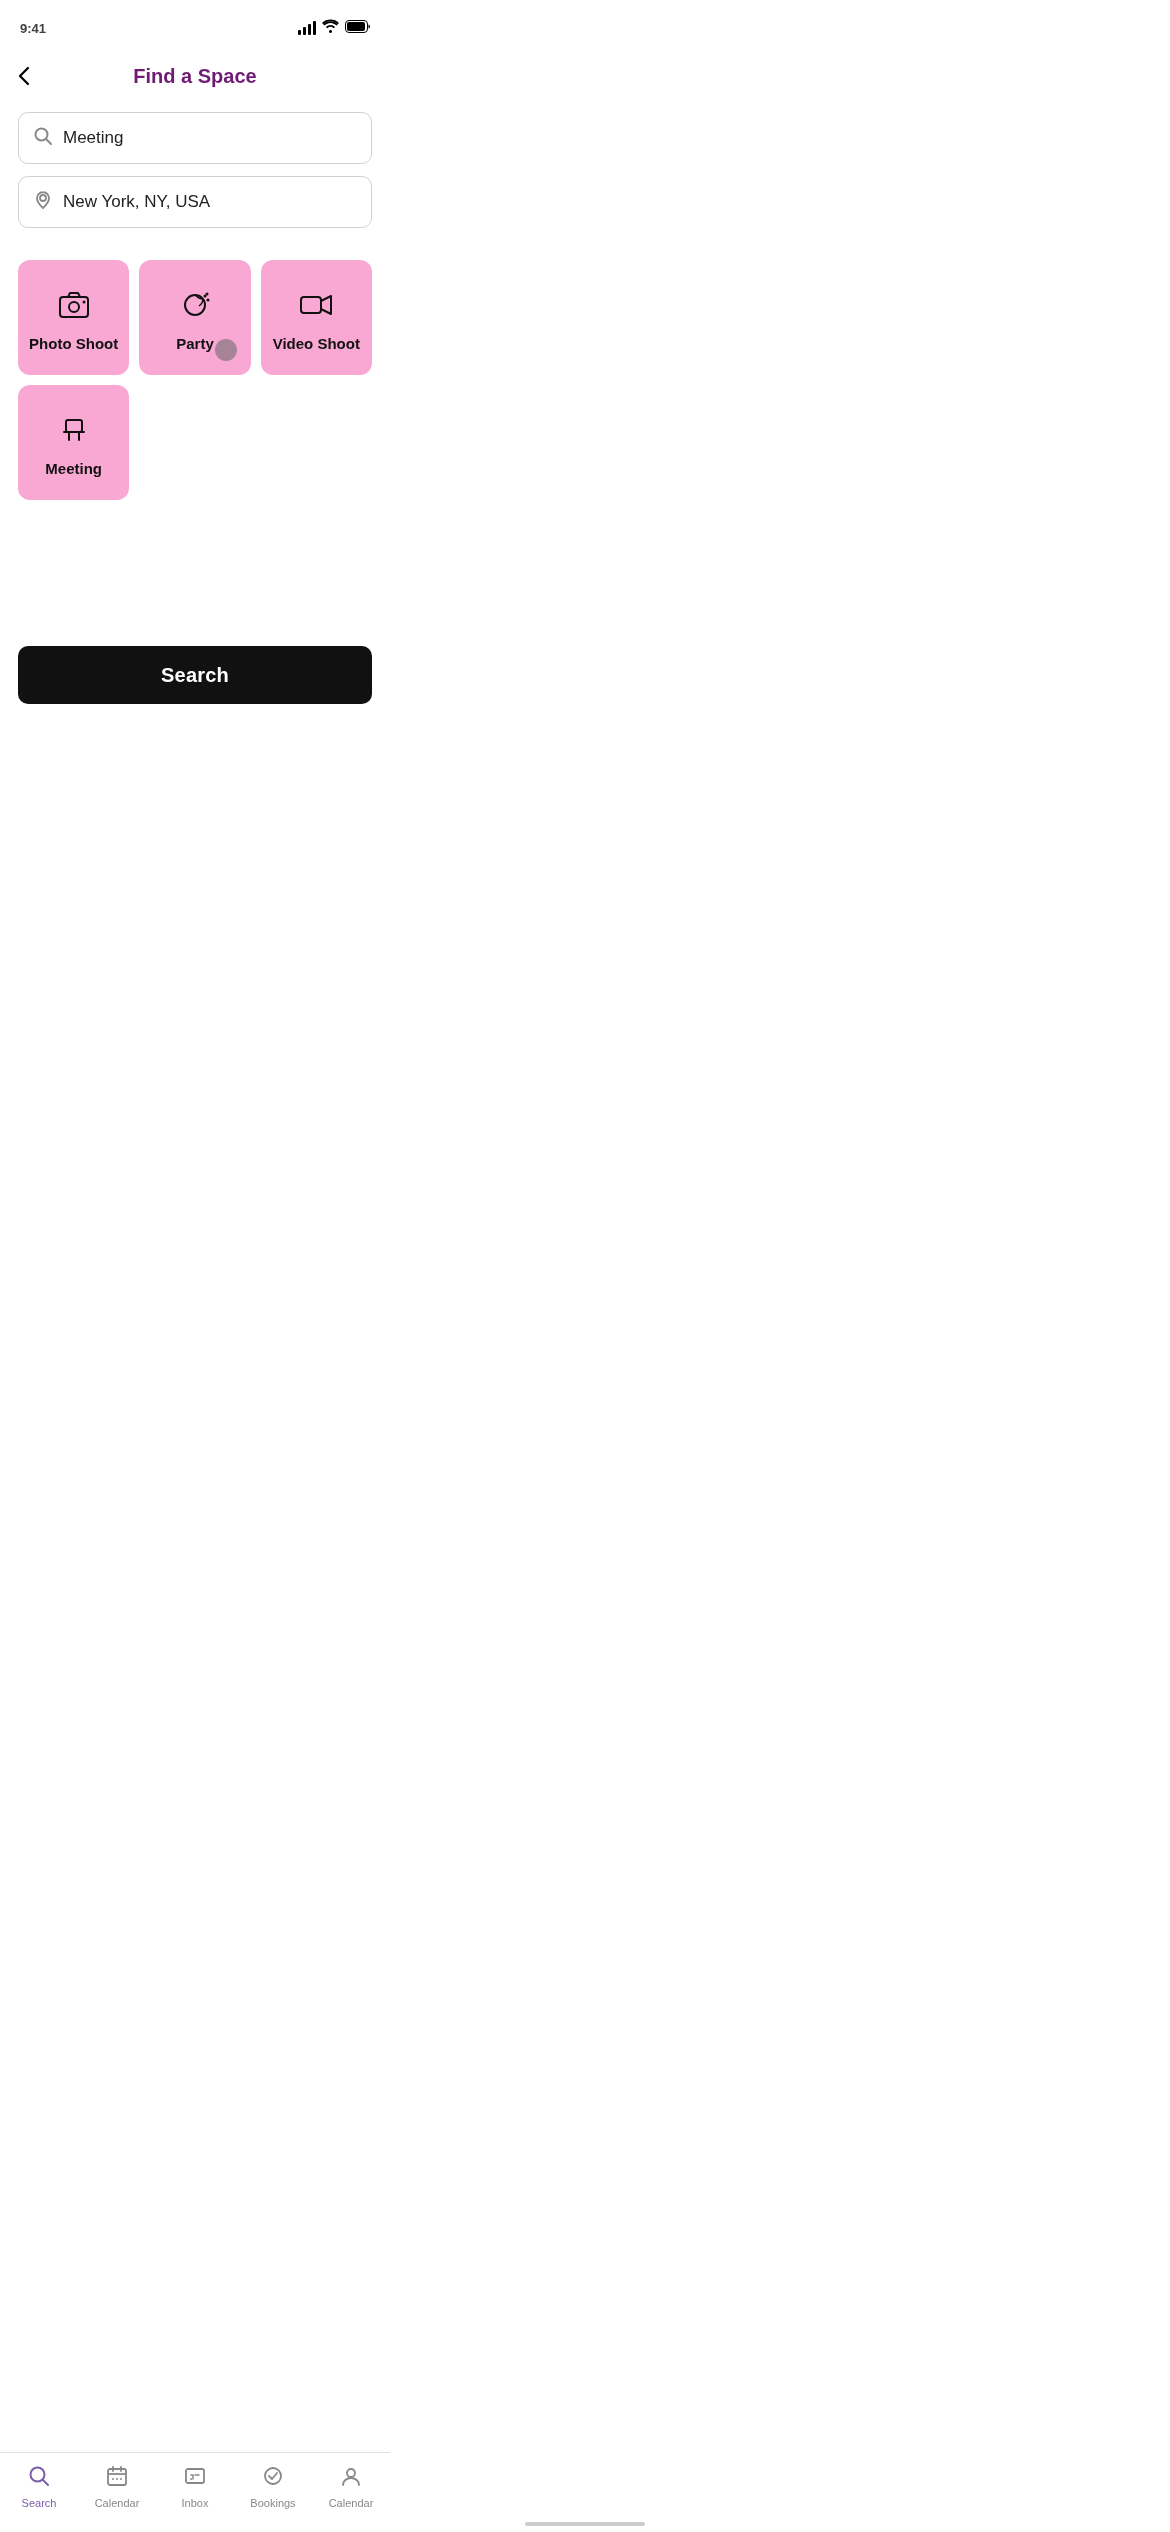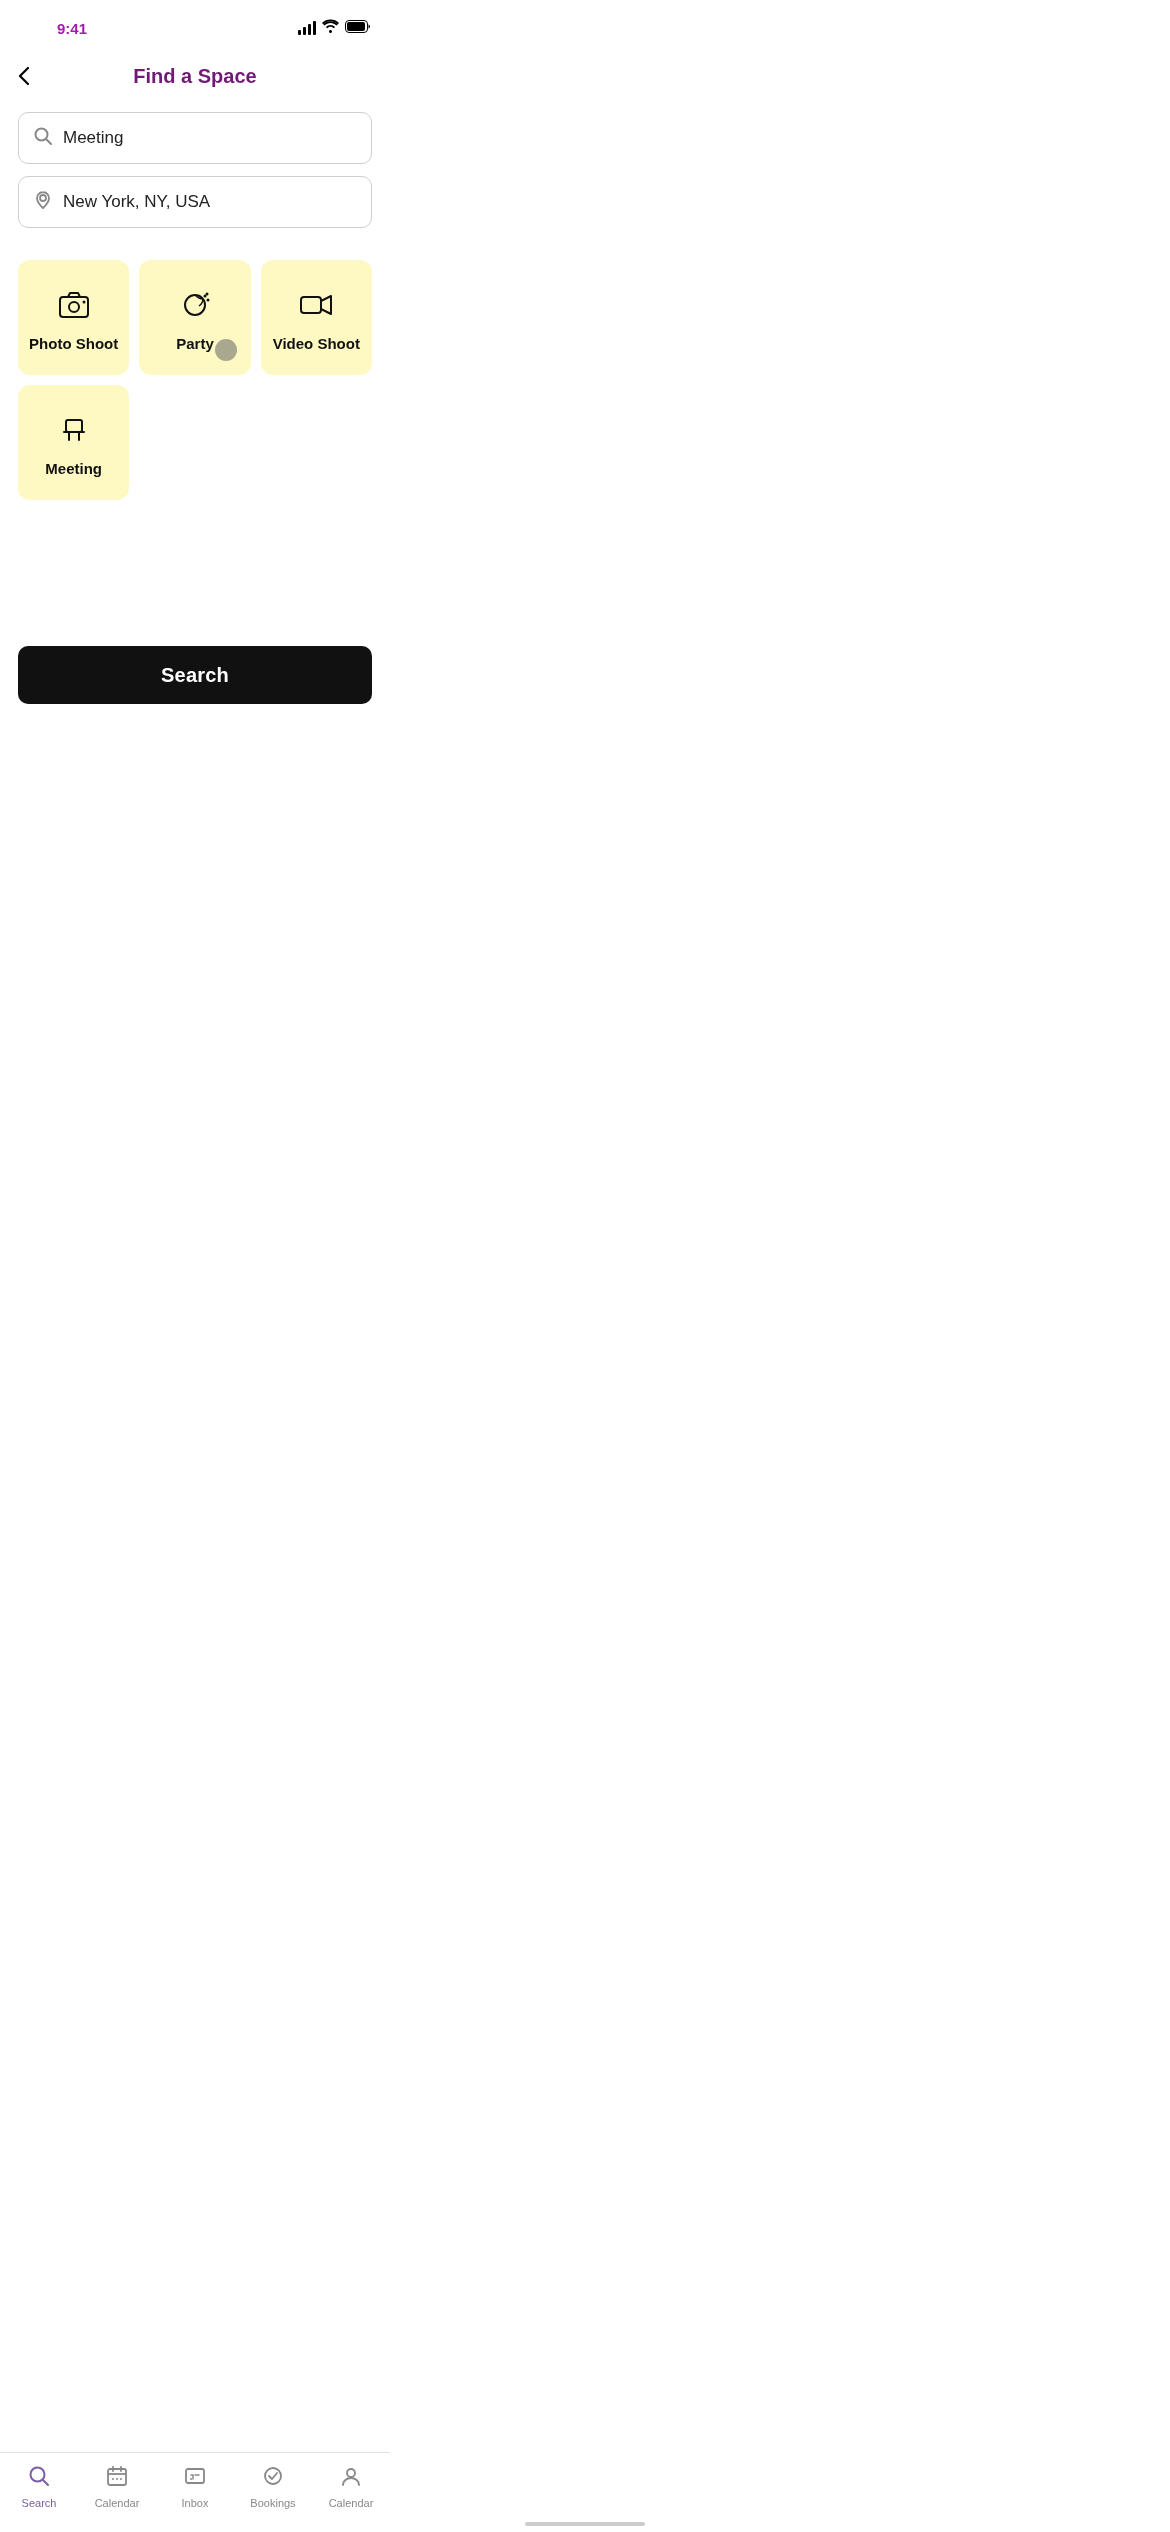--- a/index.html
+++ b/index.html
@@ -16,24 +16,23 @@
 
     
     .status-bar {
       display: flex;
       justify-content: space-between;
       align-items: center;
       padding: 14px 20px 8px 20px;
       height: 50px;
     }
     .status-time {
-      font-size: 15px;
+      font-size: 13px;
       font-weight: 600;
-      color: #a21caf;
-      margin-left: 37px;
+      color: #404040;
     }
     .status-icons {
       display: flex;
       align-items: center;
       gap: 6px;
     }
     .signal-bars {
       display: flex;
       align-items: flex-end;
       gap: 2px;
@@ -104,21 +103,21 @@
     }
 
     
     .category-grid {
       display: grid;
       grid-template-columns: repeat(3, 1fr);
       gap: 10px;
       padding: 10px 18px;
     }
     .category-card {
-      background: #fef9c3;
+      background: #f9a8d4;
       border-radius: 12px;
       display: flex;
       flex-direction: column;
       align-items: center;
       justify-content: center;
       padding: 22px 10px 18px 10px;
       cursor: pointer;
       position: relative;
       min-height: 115px;
     }

